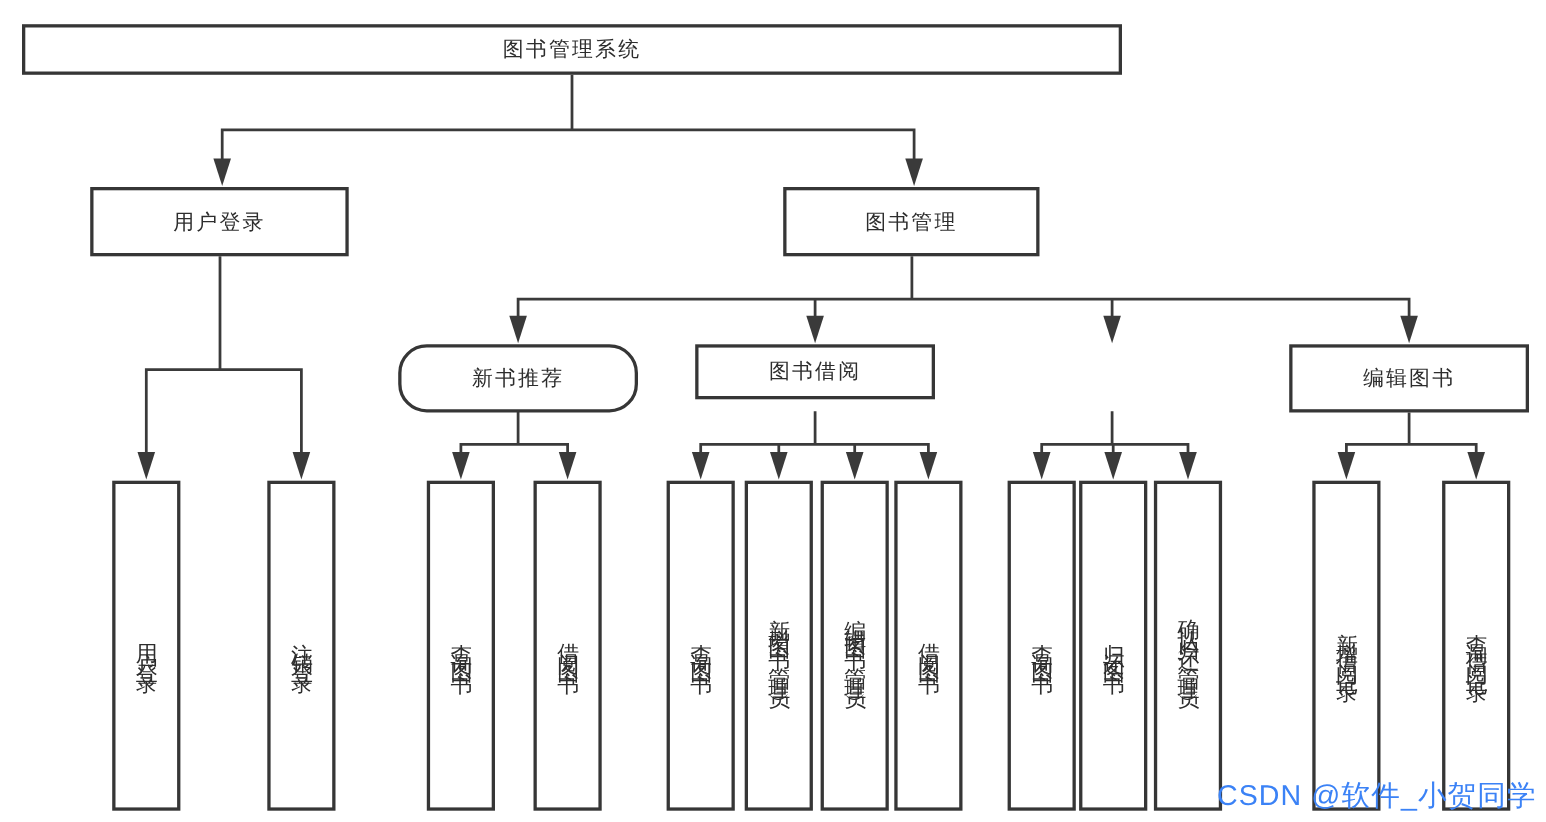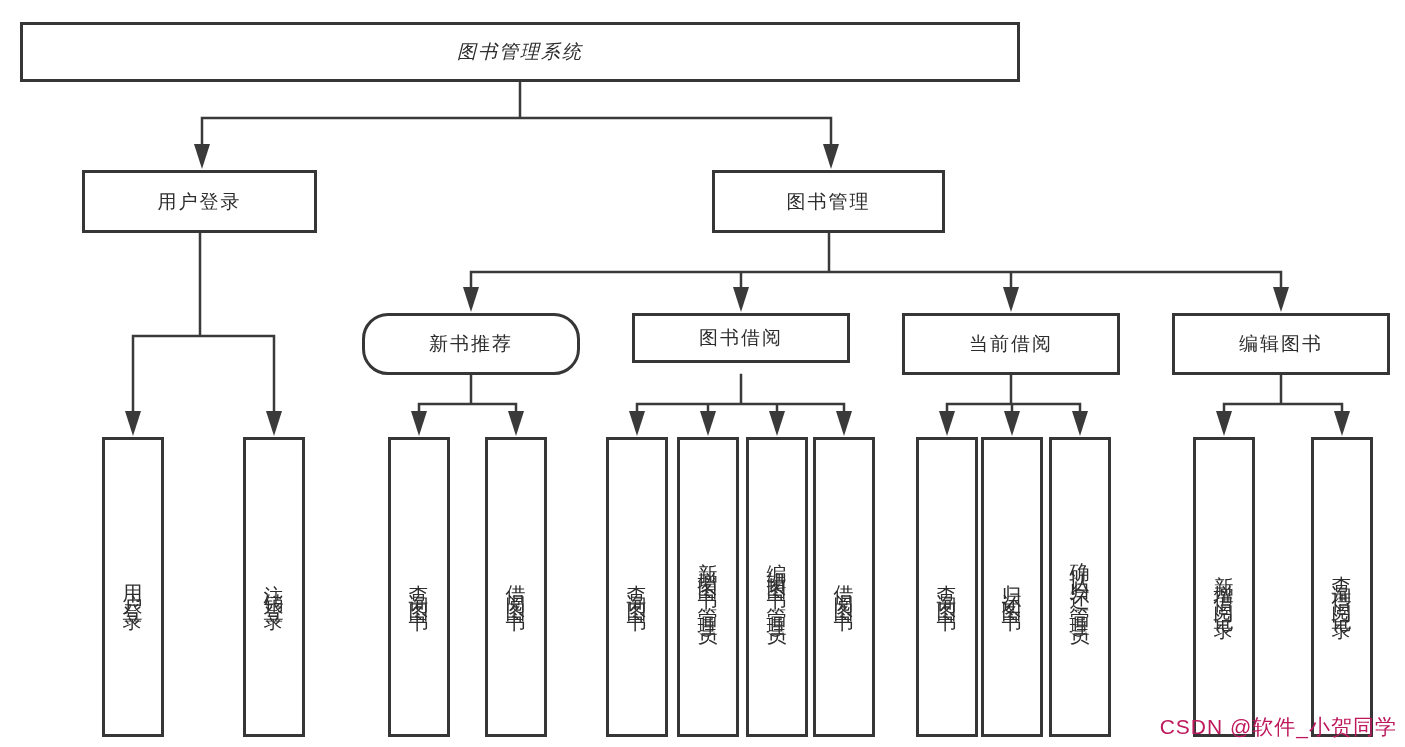--- a/index.html
+++ b/index.html
@@ -48,23 +48,23 @@
     text-orientation: mixed;
     font-size: 20px;
     letter-spacing: 9px;
     line-height: 1;
     white-space: nowrap;
   }
   .watermark {
     position: absolute;
     right: 8px;
     bottom: 6px;
-    font-size: 21px;
+    font-size: 26px;
     letter-spacing: 1px;
-    color: #be185d;
+    color: #3b82f6;
     z-index: 3;
     white-space: nowrap;
   }
 </style>
 </head>
 <body>
 
 <div id="stage">
 
   <svg id="connectors" viewBox="0 0 1405 747" xmlns="http://www.w3.org/2000/svg">
@@ -91,28 +91,27 @@
       <polygon points="769,411 785,411 777,436"></polygon>
       <polygon points="836,411 852,411 844,436"></polygon>
       <polygon points="939,411 955,411 947,436"></polygon>
       <polygon points="1004,411 1020,411 1012,436"></polygon>
       <polygon points="1072,411 1088,411 1080,436"></polygon>
       <polygon points="1216,411 1232,411 1224,436"></polygon>
       <polygon points="1334,411 1350,411 1342,436"></polygon>
     </g>
   </svg>
 
-  <div class="node hbox" style="left:20px; top:22px; width:1000px; height:60px;font-style:italic;">图书管理系统</div>
+  <div class="node hbox" style="left:20px; top:22px; width:1000px; height:46px;">图书管理系统</div>
 
   <div class="node hbox" style="left:82px; top:170px; width:235px; height:63px;">用户登录</div>
   <div class="node hbox" style="left:712px; top:170px; width:233px; height:63px;">图书管理</div>
 
   <div class="node hbox" style="left:362px; top:313px; width:218px; height:62px;border-radius:26px;">新书推荐</div>
   <div class="node hbox" style="left:632px; top:313px; width:218px; height:50px;">图书借阅</div>
-  <div class="node hbox" style="left:902px; top:313px; width:218px; height:62px;">当前借阅</div>
   <div class="node hbox" style="left:1172px; top:313px; width:218px; height:62px;">编辑图书</div>
 
   <div class="node vbox" style="left:102px;">
     <span class="vtext">用户登录</span>
   </div>
   <div class="node vbox" style="left:243px;">
     <span class="vtext">注销登录</span>
   </div>
 
   <div class="node vbox" style="left:388px;">

